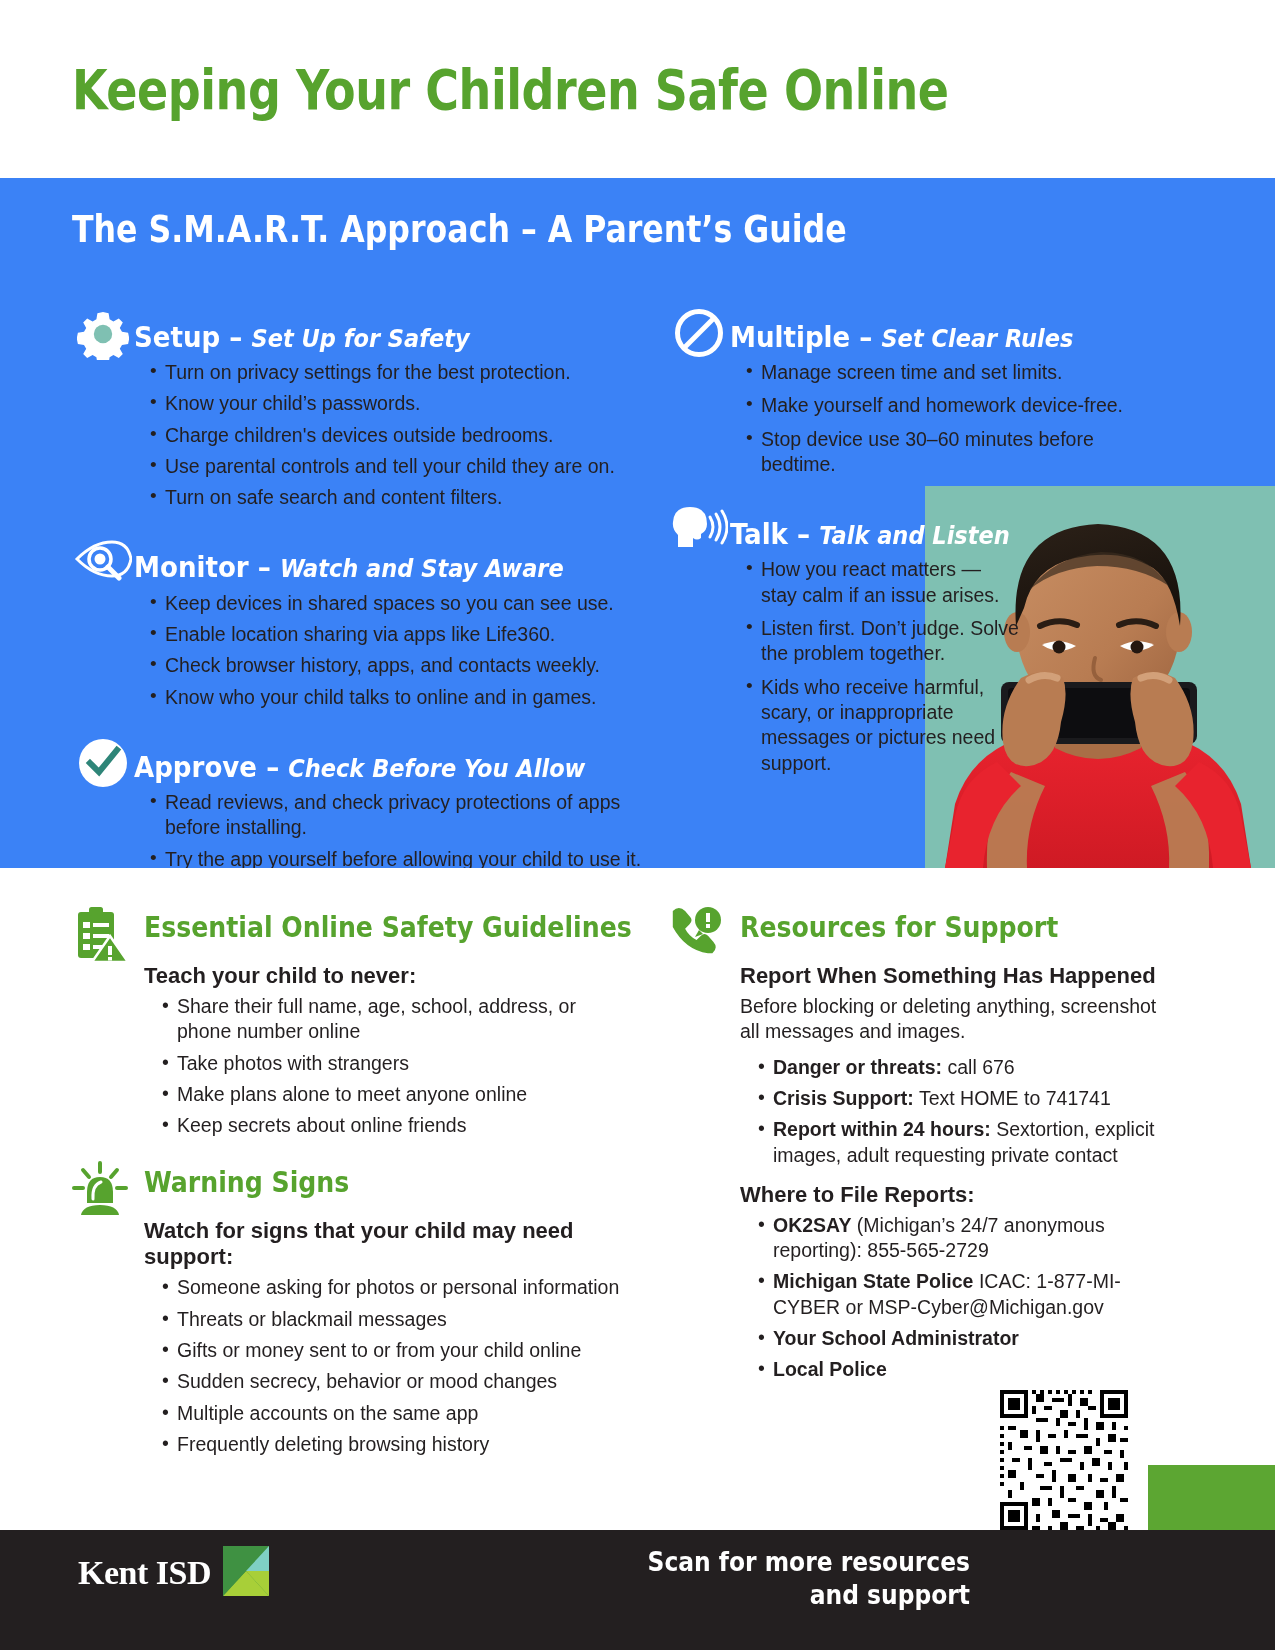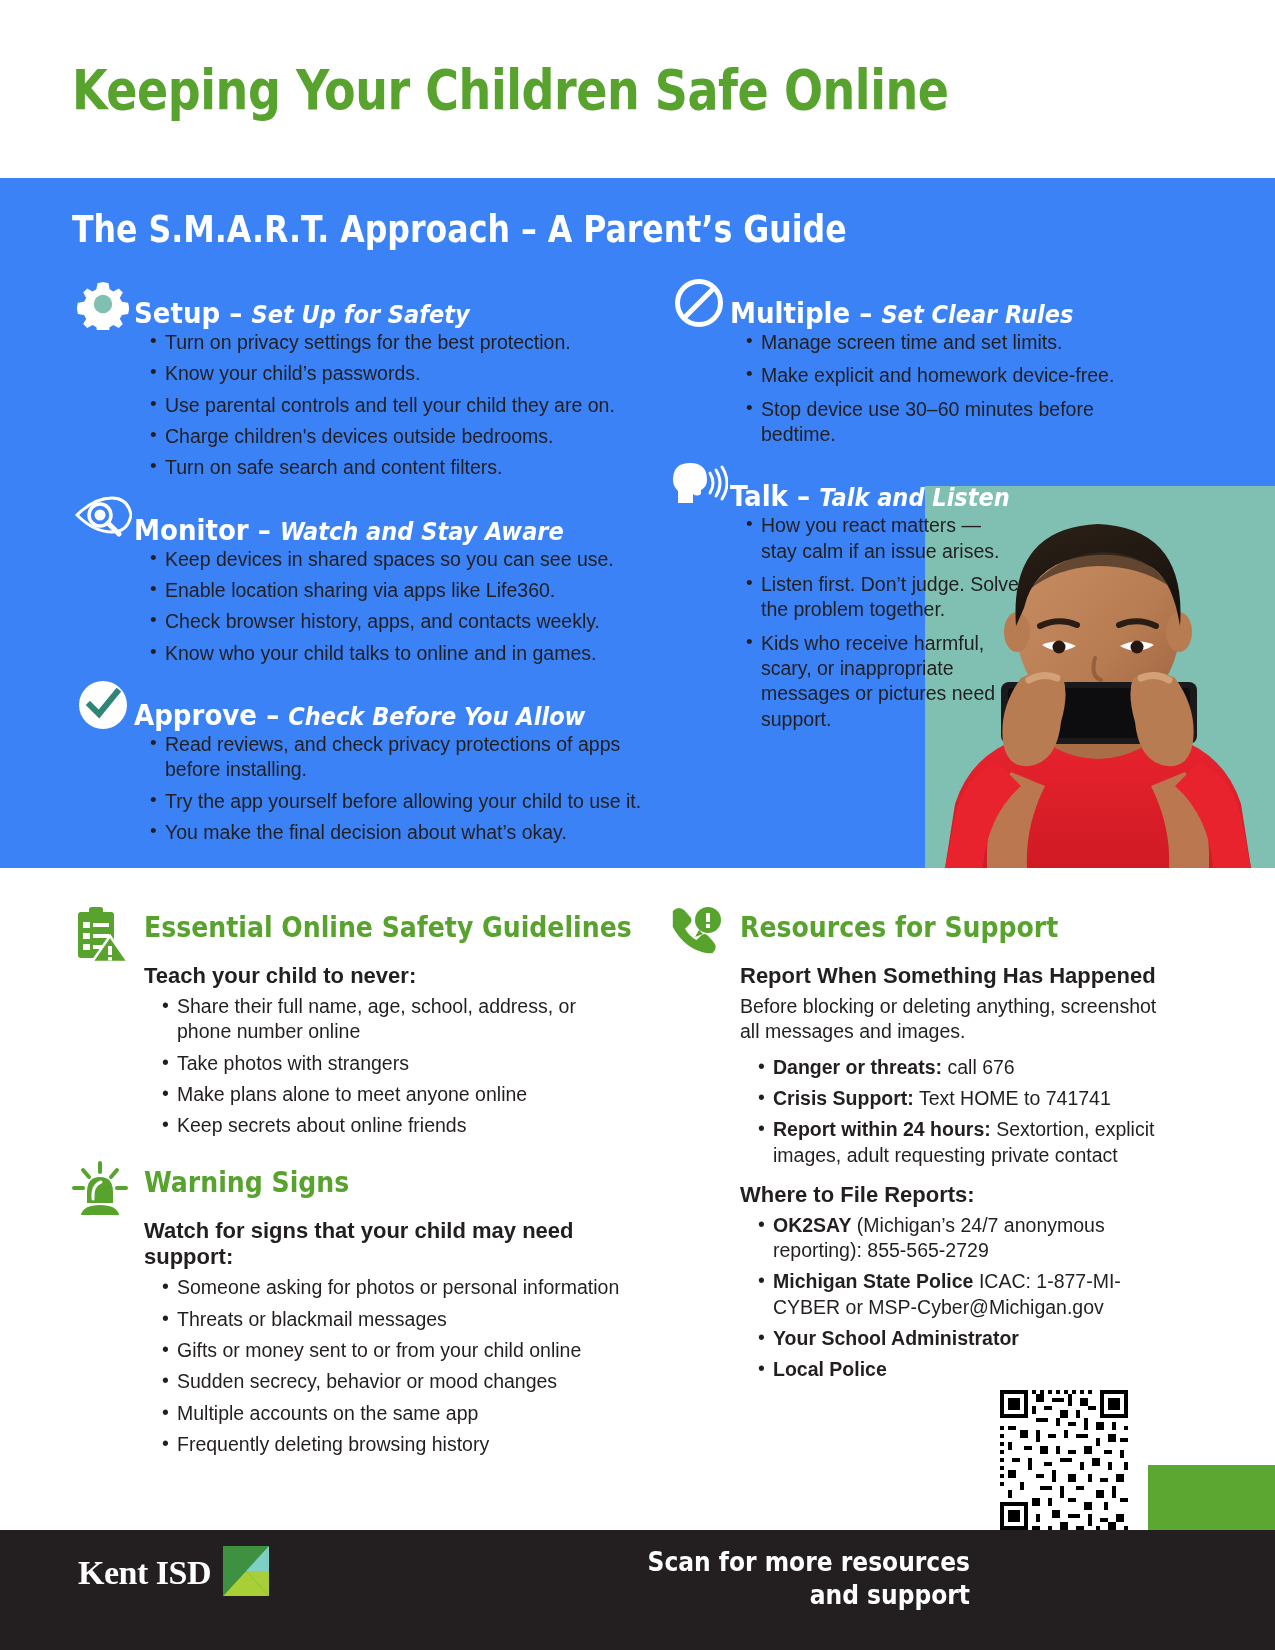--- a/index.html
+++ b/index.html
@@ -43,22 +43,23 @@
     font-weight:bold;font-size:37px;color:#ffffff;
     transform:scaleX(0.95);transform-origin:left center;
     white-space:nowrap;
   }
 
   .col-left{position:absolute;left:72px;top:102px;width:570px;}
   .col-right{position:absolute;left:668px;top:102px;width:500px;}
 
   .smart-block{position:relative;margin-bottom:16px;}
   .smart-head{
-    display:flex;align-items:flex-end;
+    display:flex;align-items:center;
     margin-bottom:2px;
+    margin-top:30px;
   }
   .smart-icon{
     width:62px;min-width:62px;height:50px;
     display:flex;align-items:flex-start;justify-content:center;
     margin-top:-2px;
   }
   .smart-icon svg{display:block;}
   .smart-title{
     font-family:"Liberation Sans Narrow","DejaVu Sans Condensed","Liberation Sans",sans-serif;
     font-weight:bold;font-size:29px;color:#ffffff;
@@ -247,22 +248,22 @@
             <svg width="52" height="52" viewBox="0 0 52 52" xmlns="http://www.w3.org/2000/svg">
               <path fill="#ffffff" d="M26 4 l5.6 1.2 1 6.1 3.8 2.2 5.4-3 4 4 -3 5.4 2.2 3.8 6.1 1 1.2 5.6 -1.2 5.6 -6.1 1 -2.2 3.8 3 5.4 -4 4 -5.4-3 -3.8 2.2 -1 6.1 -5.6 1.2 -5.6-1.2 -1-6.1 -3.8-2.2 -5.4 3 -4-4 3-5.4 -2.2-3.8 -6.1-1 -1.2-5.6 1.2-5.6 6.1-1 2.2-3.8 -3-5.4 4-4 5.4 3 3.8-2.2 1-6.1 Z"></path>
               <circle cx="26" cy="26" r="9.2" fill="#7fc0b2"></circle>
             </svg>
           </div>
           <div class="smart-title"><span>Setup</span><span> – </span><span class="sub">Set Up for Safety</span></div>
         </div>
         <ul class="bullets">
           <li>Turn on privacy settings for the best protection.</li>
           <li>Know your child’s passwords.</li>
+          <li>Charge children's devices outside bedrooms.</li>
           <li>Use parental controls and tell your child they are on.</li>
-          <li>Charge children's devices outside bedrooms.</li>
           <li>Turn on safe search and content filters.</li>
         </ul>
       </div>
 
       <div class="smart-block">
         <div class="smart-head">
           <div class="smart-icon">
             <svg width="58" height="42" viewBox="0 0 58 42" xmlns="http://www.w3.org/2000/svg">
               <path d="M3 20 Q 20 3 38 3 Q 54 3 57 20 Q 54 37 38 37 Q 20 37 3 20 Z" fill="none" stroke="#ffffff" stroke-width="3"></path>
               <circle cx="26" cy="20" r="11" fill="none" stroke="#ffffff" stroke-width="3.5"></circle>
@@ -306,21 +307,21 @@
           <div class="smart-icon">
             <svg width="50" height="50" viewBox="0 0 50 50" xmlns="http://www.w3.org/2000/svg">
               <circle cx="25" cy="25" r="21.5" fill="none" stroke="#ffffff" stroke-width="5"></circle>
               <line x1="11" y1="39" x2="39" y2="11" stroke="#ffffff" stroke-width="5" stroke-linecap="butt"></line>
             </svg>
           </div>
           <div class="smart-title"><span>Multiple</span><span> – </span><span class="sub">Set Clear Rules</span></div>
         </div>
         <ul class="bullets">
           <li>Manage screen time and set limits.</li>
-          <li>Make explicit and homework device-free.</li>
+          <li>Make yourself and homework device-free.</li>
           <li>Stop device use 30–60 minutes before bedtime.</li>
         </ul>
       </div>
 
       <div class="smart-block">
         <div class="smart-head">
           <div class="smart-icon">
             <svg width="58" height="44" viewBox="0 0 58 44" xmlns="http://www.w3.org/2000/svg">
               <path fill="#ffffff" d="M 20 2 Q 37 2 37 19 Q 37 26 31 29 L 31 33 Q 27 36 23 33 L 23 42 L 8 42 L 8 30 Q 2 24 3 17 Q 4 2 20 2 Z"></path>
               <path d="M 40 12 Q 46 22 40 32" fill="none" stroke="#ffffff" stroke-width="3" stroke-linecap="round"></path>

